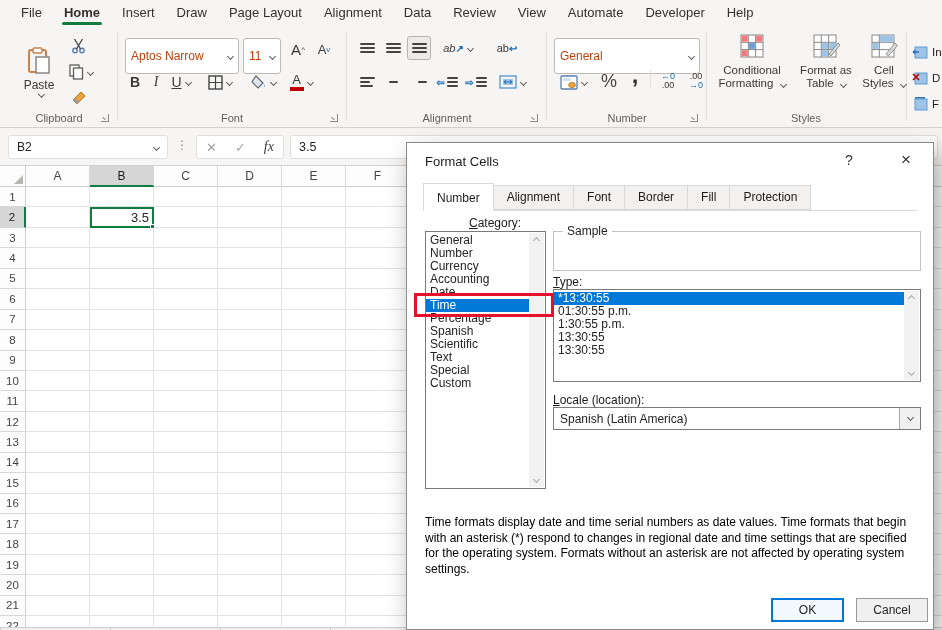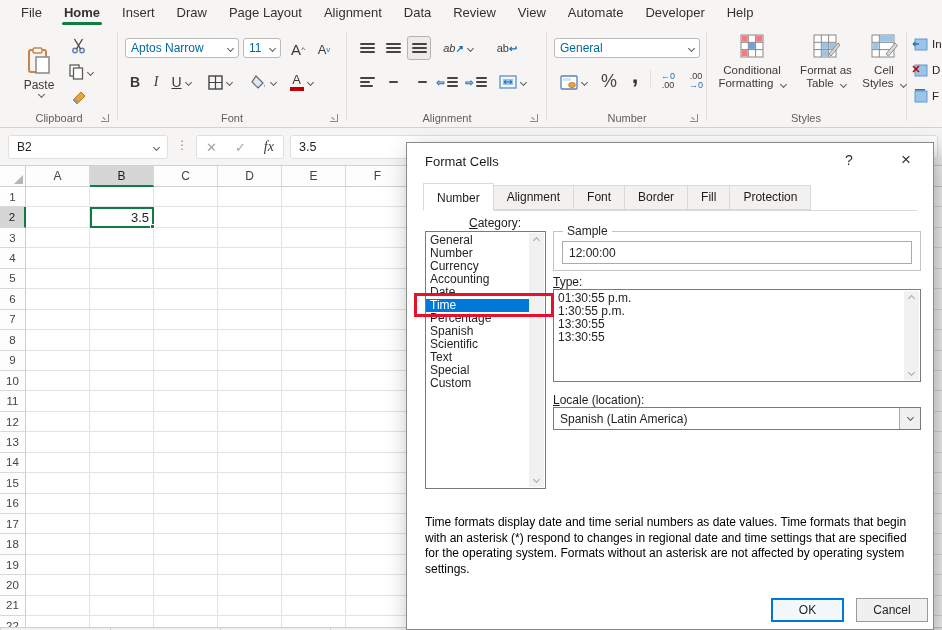--- a/index.html
+++ b/index.html
@@ -13,21 +13,21 @@
   .menubar { position:absolute; left:0; top:0; right:0; height:26px; display:flex; align-items:center; padding-left:10px; background:#f6f5f4; }
   .menu-tab { position:relative; font-size:13px; padding:4px 11px 6px; color:#323130; cursor:default; white-space:nowrap; }
   .menu-tab.active { font-weight:bold; }
   .menu-tab .underline { position:absolute; left:9px; right:9px; bottom:1px; height:3px; background:#127c42; border-radius:2px; }
   
   .ribbon { position:absolute; left:0; top:26px; right:0; height:102px; background:#f6f5f4; border-bottom:1px solid #d4d2d0; }
   .gsep { position:absolute; top:5px; bottom:6px; width:1px; background:#e1dfdd; }
   .group-label { position:absolute; bottom:3px; font-size:11px; color:#605e5c; text-align:center; }
   .launcher { position:absolute; bottom:5px; width:8px; height:8px; border-right:1px solid #8a8886; border-bottom:1px solid #8a8886; }
   .launcher:after { content:""; position:absolute; right:2px; bottom:2px; width:4px; height:1px; background:#8a8886; transform:rotate(45deg); }
-  .combo { position:absolute; height:20px; background:#fff; border:1px solid #bdbbb9; border-radius:3px; display:flex; align-items:center; font-size:12px; padding:0 5px; color:#0369a1; }
+  .combo { position:absolute; height:36px; background:#fff; border:1px solid #bdbbb9; border-radius:3px; display:flex; align-items:center; font-size:12px; padding:0 5px; color:#c2410c; }
   .combo .grow { flex:1; overflow:hidden; white-space:nowrap; }
   .chv { display:inline-block; width:5px; height:5px; border-right:1.4px solid #5f5d5b; border-bottom:1.4px solid #5f5d5b; transform:rotate(45deg); margin-left:4px; flex:none; }
   .chv.up { transform:rotate(-135deg); }
   .rbtn { position:absolute; display:flex; align-items:center; justify-content:center; color:#3b3a39; }
   .bars { display:inline-flex; flex-direction:column; gap:2.5px; width:15px; }
   .bars i { display:block; height:1.8px; background:#444; border-radius:1px; }
   .bars.left i:nth-child(2){width:10px}.bars.left i:nth-child(3){width:13px}
   .bars.center i{margin:0 auto}.bars.center i:nth-child(2){width:9px}
   .bars.right i{margin-left:auto}.bars.right i:nth-child(2){width:9px}
   .boxed { border:1px solid #b5b3b1; background:#edebe9; border-radius:3px; padding:3px; }
@@ -335,21 +335,21 @@
         <path d="M3 8.3 H25 M3 15.6 H25 M10.3 1 V23 M17.6 1 V23" stroke="#8a8886" stroke-width="1"></path>
         <rect x="10.9" y="8.9" width="6.2" height="6" fill="#9dc3e6"></rect>
         <rect x="18.2" y="8.9" width="6.2" height="6" fill="#9dc3e6"></rect>
         <rect x="10.9" y="16.2" width="6.2" height="6" fill="#9dc3e6"></rect>
         <path d="M18 20 L27 9 L29 11 L20 22 Z" fill="#d8d8d8" stroke="#7a7a7a" stroke-width="0.8"></path>
       </svg>
     <span><span>Format as Table</span> <span class="chv"></span></span>
   </div>
   <div class="group-label" style="left:707px; width:198px;margin-top:36px;">Styles</div>
 
-  <div id="cells-group" style="position:absolute; left:912px; top:8px; width:30px; overflow:hidden;">
+  <div id="cells-group" style="position:absolute; left:912px; top:16px; width:30px; overflow:hidden;">
       <div style="display: flex; align-items: center; gap: 4px; height: 20px; margin-bottom: 6px; font-size: 11.5px; white-space: nowrap;">
         <span>
           <svg width="16" height="14" viewBox="0 0 16 14">
             <rect x="3" y="2" width="12" height="11" fill="#9dc3e6" stroke="#5f9bd5"></rect>
             <path d="M1 7 h6 M1 7 l2.4-2 M1 7 l2.4 2" stroke="#2e74b5" stroke-width="1.4" fill="none"></path>
           </svg>
         </span>
         <span>In</span>
       </div>
       <div style="display: flex; align-items: center; gap: 4px; height: 20px; margin-bottom: 6px; font-size: 11.5px; white-space: nowrap;">
@@ -661,28 +661,26 @@
         </span>
       <span class="sarr">
           <span class="chv"></span>
         </span>
     </div>
   </div>
   <div class="red-annotation"></div>
 
   <div class="groupbox" style="left:146px; top:88px; width:368px; height:40px;">
     <span class="gtitle">Sample</span>
-    <div class="sample-field">
-      <span>12:00:00</span>
-    </div>
   </div>
 
   <div class="dlabel" style="left:146px; top:132px;"><u>T</u><span id="type-label-rest">ype:</span></div>
   <div class="listbox" style="left:146px; top:146px; width:368px; height:93px;">
     <div id="type-items" style="padding-top:2px; margin-right:16px;">
+        <div class="litem sel">*13:30:55</div>
         <div class="litem">01:30:55 p.m.</div>
         <div class="litem">1:30:55 p.m.</div>
         <div class="litem">13:30:55</div>
         <div class="litem">13:30:55</div>
       </div>
     <div class="sbar">
       <span class="sarr">
           <span class="chv up"></span>
         </span>
       <span class="sarr">

